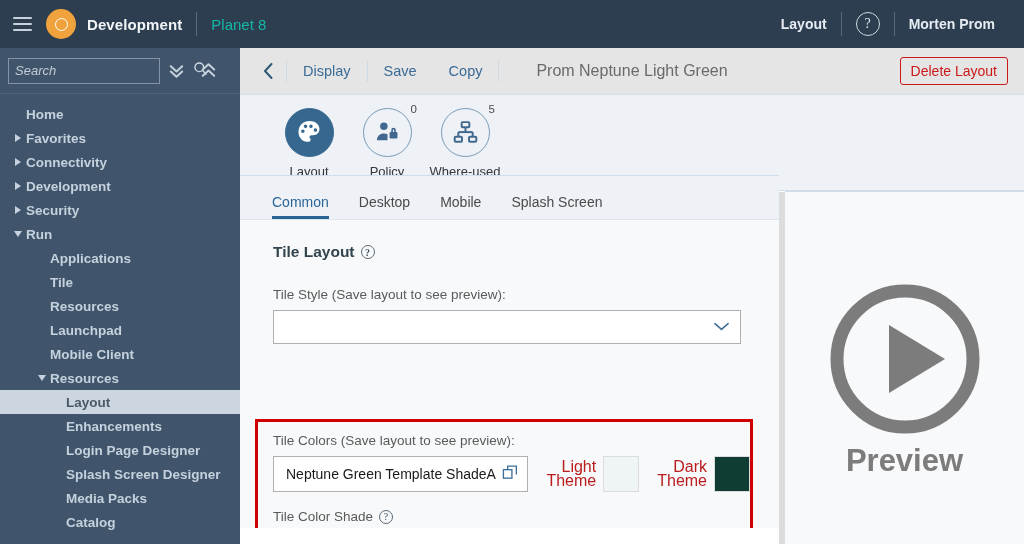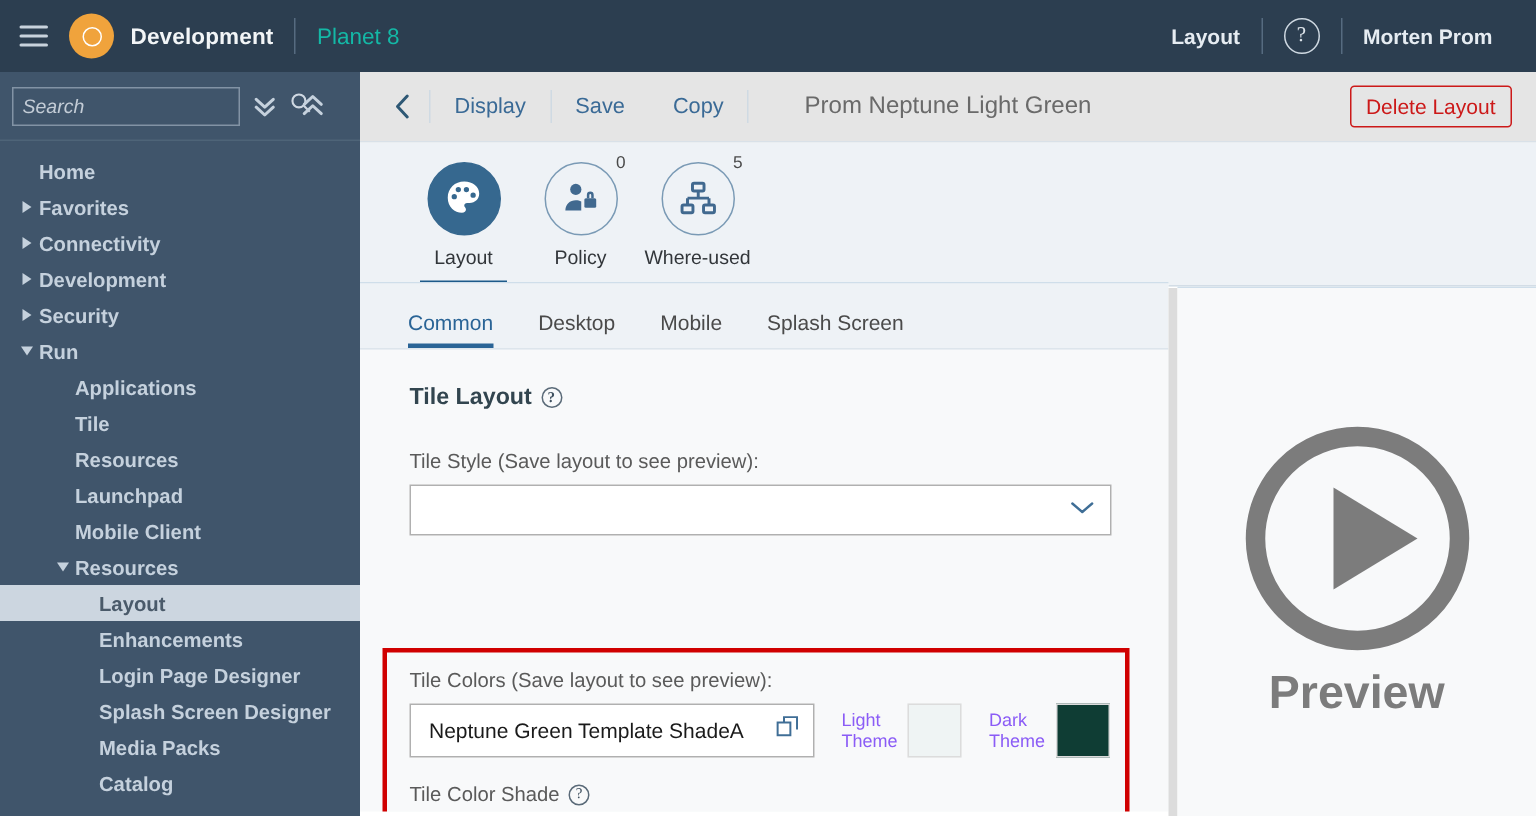--- a/index.html
+++ b/index.html
@@ -143,21 +143,21 @@
     font-size: 11.5px; color: #4a4a4a;
   }
   .icon-tab .itlabel { font-size: 13px; color: #32363a; margin-top: 7px; }
   .icon-tab.active .underline {
     position: absolute; bottom: 0; left: 10px; right: 10px;
     height: 3px; background: #1d5a8a;
   }
 
   
   .content-left {
-    position: absolute; top: 188px; left: 240px;
+    position: absolute; top: 175px; left: 240px;
     width: 539px; height: 353px;
     background: #f8f9fa;
     border-top: 1px solid #cfdeea;
     overflow: hidden;
   }
   .splitter {
     position: absolute; top: 192px; left: 779px;
     width: 6px; height: 352px; background: #dcdcdc; cursor: col-resize;
   }
   .content-right {
@@ -214,21 +214,21 @@
   }
   .redbox .field-label { margin-top: 0; }
   .colors-row { display: flex; align-items: center; margin-top: 8px; }
   .color-input {
     width: 270px; height: 36px; border: 1px solid #b0b0b0; background: #ffffff;
     display: flex; align-items: center; padding: 0 8px 0 12px;
   }
   .color-input .val { flex: 1; font-size: 14px; color: #1a1a1a; }
   .theme-group { display: flex; align-items: center; margin-left: 18px; }
   .theme-label {
-    font-size: 12px; color: #8b5cf6; line-height: 14px; text-align: left;
+    font-size: 16px; color: #b91c1c; line-height: 14px; text-align: right;
     margin-right: 7px; white-space: pre-line;
   }
   .swatch { width: 36px; height: 36px; border: 1px solid #dcdcdc; cursor: pointer; }
   .shade-title { font-size: 13.5px; color: #5a5a5a; display: flex; align-items: center; gap: 6px; margin-top: 17px; }
 </style>
 </head>
 <body>
 
 <div class="shellbar">
   <div class="shellbar-left">

